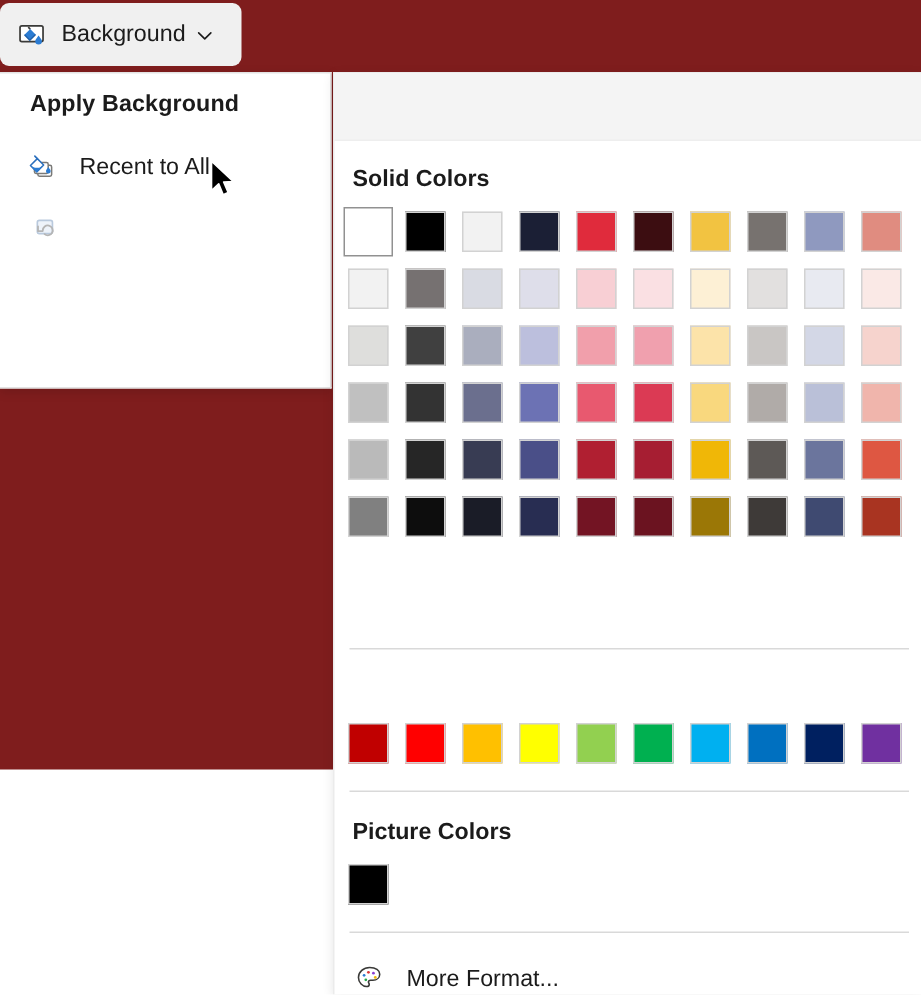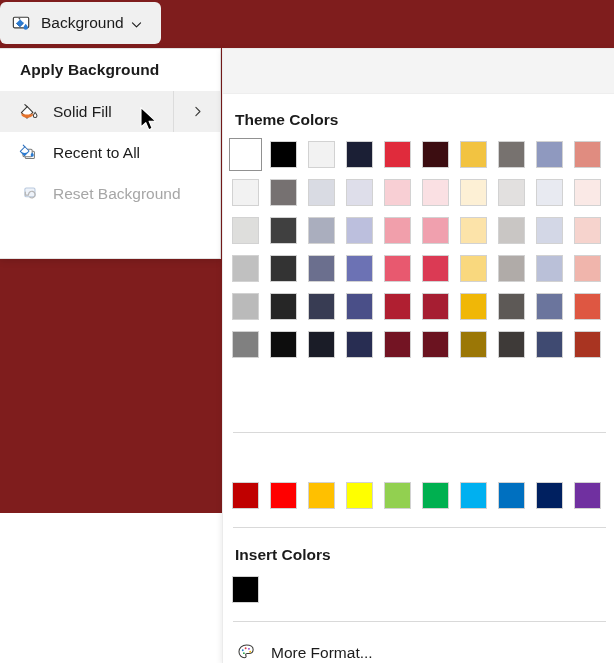--- a/index.html
+++ b/index.html
@@ -134,37 +134,20 @@
     <span class="chev-dn">
       <svg width="13" height="13" viewBox="0 0 16 16">
           <path d="M3 6 L8 11 L13 6" fill="none" stroke="#1b1b1b" stroke-width="1.35" stroke-linecap="round" stroke-linejoin="round"></path>
         </svg>
     </span>
   </div>
 
   <div id="left-menu">
     <div id="menu-header">Apply Background</div>
 
-    <div class="menu-row highlight">
-      <span class="ico">
-        <svg width="22" height="22" viewBox="0 0 24 24">
-          <path d="M4.8 12.6 L11.2 6.2 l6.1 6.1 -6.4 6.4 z" fill="#ffffff" stroke="#3a3a38" stroke-width="1.2" stroke-linejoin="round"></path>
-          <path d="M4.8 12.8 c2.6 2.6 9.8 2.6 12.5 0 l-6.4 6.1 z" fill="#e8742c"></path>
-          <path d="M4.6 13.4 c3 3.3 10.2 3.3 13.1 0 l-.6 2.6 c-3 2.9-9 2.9-11.9 0 z" fill="#e8742c"></path>
-          <line x1="11.2" y1="6.2" x2="8.6" y2="3.9" stroke="#3a3a38" stroke-width="1.3" stroke-linecap="round"></line>
-          <path d="M19.8 12.5c1.3 1.8 2 2.7 2 3.5a2 2 0 0 1-4 0c0-.8.7-1.7 2-3.5z" fill="#ffffff" stroke="#3a3a38" stroke-width="1.1"></path>
-        </svg>
-      </span>
-      <span class="txt">Solid Fill</span>
-      <span class="submenu-arrow">
-        <svg class="chev-rt" viewBox="0 0 16 16">
-            <path d="M6 3 L11 8 L6 13" fill="none" stroke="#3a3a38" stroke-width="1.35" stroke-linecap="round" stroke-linejoin="round"></path>
-          </svg>
-      </span>
-    </div>
 
 
     <div class="menu-row">
       <span class="ico">
         <svg width="22" height="22" viewBox="0 0 24 24">
           <rect x="9" y="10" width="10" height="8" rx="1.2" fill="#fff" stroke="#7a7a78" stroke-width="1.1"></rect>
           <rect x="6.5" y="8" width="10" height="8" rx="1.2" fill="#fff" stroke="#7a7a78" stroke-width="1.1"></rect>
           <path d="M3.6 10.2 L8.6 5.2 l4.6 4.6 -5 5 z" fill="#ffffff" stroke="#2b6fbd" stroke-width="1.1" stroke-linejoin="round"></path>
           <path d="M3.7 10.4 c2 2 7.5 2 9.5 0 l-5 4.6 z" fill="#2b7cd3"></path>
           <line x1="8.6" y1="5.2" x2="6.8" y2="3.4" stroke="#2b6fbd" stroke-width="1.2" stroke-linecap="round"></line>
@@ -175,32 +158,31 @@
     </div>
 
     <div class="menu-row disabled">
       <span class="ico">
         <svg width="22" height="22" viewBox="0 0 24 24">
           <rect x="8.6" y="5.4" width="11" height="9.6" rx="1.5" fill="#eef3fa" stroke="#b9c9dd" stroke-width="1.2"></rect>
           <path d="M12.6 12.6a3.6 3.6 0 1 1 1.3 2.8" fill="none" stroke="#b5b5b5" stroke-width="1.3" stroke-linecap="round"></path>
           <path d="M9.1 9.8 L9.1 13.2 L12.4 13.2" fill="none" stroke="#b5b5b5" stroke-width="1.3" stroke-linecap="round" stroke-linejoin="round"></path>
         </svg>
       </span>
-      <span class="txt">Reset Background</span>
     </div>
   </div>
 
   <svg id="cursor" viewBox="0 0 20 28">
     <path d="M2 1.5 L2 21 L6.8 16.6 L9.8 23.8 L13.1 22.3 L10.1 15.3 L16.6 15.1 Z" fill="#000000" stroke="#ffffff" stroke-width="1.1" stroke-linejoin="round"></path>
   </svg>
 
   <div id="color-panel">
     <div id="panel-topband"></div>
 
-    <div class="section-title" style="top:62px;">Theme Colors</div>
+    <div class="section-title" style="top:62px;">Solid Colors</div>
     <div class="swatch-grid" id="theme-grid" style="top:92px;">
         <div class="swatch-row" style="margin-bottom: 11px;">
           <div class="swatch selected" title="#FFFFFF" style="background: rgb(255, 255, 255);"></div>
           <div class="swatch" title="#000000" style="background: rgb(0, 0, 0);"></div>
           <div class="swatch" title="#F2F2F2" style="background: rgb(242, 242, 242);"></div>
           <div class="swatch" title="#1B1F35" style="background: rgb(27, 31, 53);"></div>
           <div class="swatch" title="#E02B3C" style="background: rgb(224, 43, 60);"></div>
           <div class="swatch" title="#3C0D11" style="background: rgb(60, 13, 17);"></div>
           <div class="swatch" title="#F2C341" style="background: rgb(242, 195, 65);"></div>
           <div class="swatch" title="#77726F" style="background: rgb(119, 114, 111);"></div>
@@ -281,21 +263,21 @@
           <div class="swatch" title="#00B050" style="background: rgb(0, 176, 80);"></div>
           <div class="swatch" title="#00B0F0" style="background: rgb(0, 176, 240);"></div>
           <div class="swatch" title="#0070C0" style="background: rgb(0, 112, 192);"></div>
           <div class="swatch" title="#002060" style="background: rgb(0, 32, 96);"></div>
           <div class="swatch" title="#7030A0" style="background: rgb(112, 48, 160);"></div>
         </div>
       </div>
 
     <div class="divider" style="top:478px;"></div>
 
-    <div class="section-title" style="top:497px;">Insert Colors</div>
+    <div class="section-title" style="top:497px;">Picture Colors</div>
     <div class="swatch-grid" id="recent-grid" style="top:527px;">
         <div class="swatch-row">
           <div class="swatch" title="#000000" style="background: rgb(0, 0, 0);"></div>
         </div>
       </div>
 
     <div class="divider" style="top:572px;"></div>
 
     <div class="bottom-row" style="top:583px;">
       <span class="ico">

